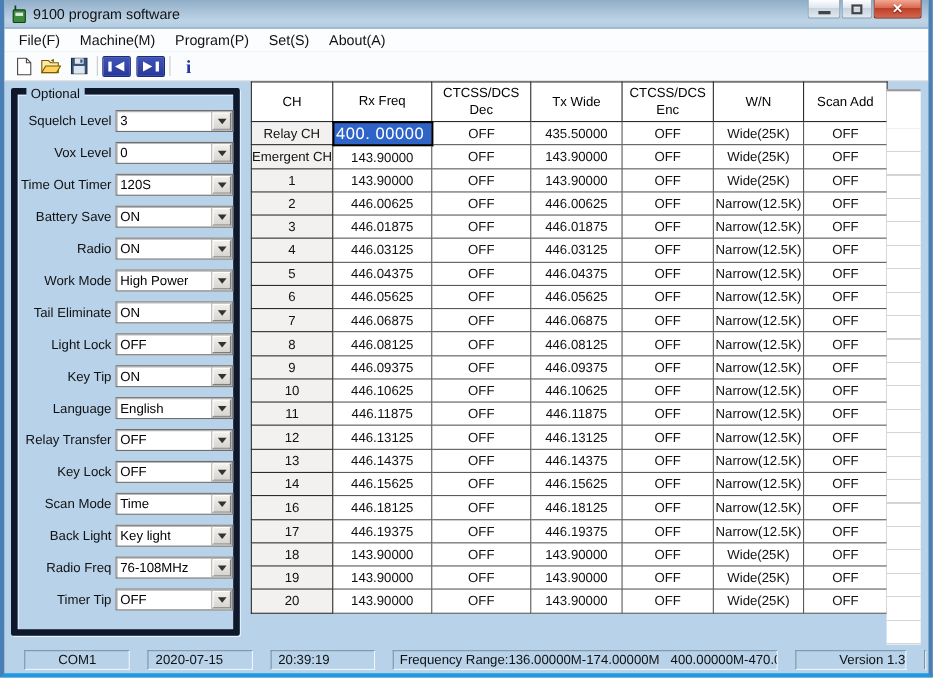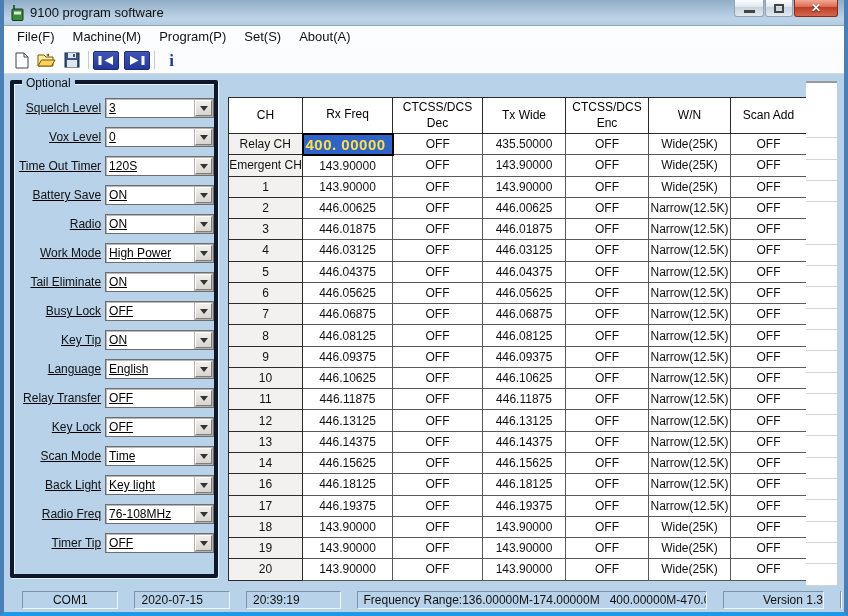--- a/index.html
+++ b/index.html
@@ -49,59 +49,58 @@
     background:linear-gradient(#4055b8,#26379b); display:flex; align-items:center; justify-content:center;
   }
   .info-i{ font-family:"Liberation Serif",serif; font-weight:bold; color:#20379e; font-size:17px; line-height:17px; }
 
   
   .client{ flex:1 1 auto; position:relative; background:#b7d2e9; }
 
   
   .groupbox{
     position:absolute; left:6px; top:6px; width:208px; height:498px;
-    border:4px solid #0f172a; box-shadow:1px 1px 0 #e9f2f9 inset, 1px 1px 0 #e9f2f9;
+    border:6px solid #0f172a; box-shadow:1px 1px 0 #e9f2f9 inset, 1px 1px 0 #e9f2f9;
     border-radius:2px;
-    text-decoration:underline;
   }
   .gb-title{
     position:absolute; top:-8px; left:8px; background:#b7d2e9; padding:0 4px; font-size:12px; color:#111;
   }
   .fields{ padding-top:14px; display:flex; flex-direction:column; gap:9px; }
   .field{ display:flex; align-items:center; height:20px; }
   .flabel{ width:88px; text-align:right; font-size:12px; color:#111; margin-right:4px; white-space:nowrap; }
   .combo{
     width:110px; height:20px; background:#fff; border:1px solid #6e6e6e;
     box-shadow:inset 1px 1px 0 #b9b9b9; display:flex; align-items:center; justify-content:space-between;
   }
   .cval{ font-size:12px; padding-left:3px; white-space:nowrap; overflow:hidden; }
   .cbtn{
     width:17px; height:16px; margin-right:1px; background:linear-gradient(#f2f0ed,#d8d4cf);
     border:1px solid; border-color:#fff #7d7d7d #7d7d7d #fff; outline:1px solid #b5b2ad;
     display:flex; align-items:center; justify-content:center;
   }
   .tri{ width:0; height:0; border-left:4px solid transparent; border-right:4px solid transparent; border-top:5px solid #333; }
 
   
-  .grid-wrap{ position:absolute; left:224px; top:23px; }
+  .grid-wrap{ position:absolute; left:224px; top:0; }
   table.grid{ border-collapse:collapse; table-layout:fixed; background:#fff; }
   .grid th{
     background:#fff; border:1px solid #2b2b2b; font-weight:normal; font-size:12px;
     white-space:pre-line; text-align:center; line-height:1.3; padding:1px;
   }
   .grid thead tr{ height:36px; }
   .grid tbody tr{ height:21.27px; }
   .grid td{
     border:1px solid #5a5a5a; font-size:12px; text-align:center;
     white-space:nowrap; overflow:hidden; color:#111; padding:0;
   }
   .grid td.c-ch{ background:#f2f1ef; border-color:#2b2b2b; }
   .grid td[data-state="selected"]{
-    background:#2e64c8; color:#fde047; font-size:15px; text-align:left;
-    padding-left:2px; border:2px solid #000; letter-spacing:.5px;font-weight:bold;
+    background:#2e64c8; color:#ffffff; font-size:15px; text-align:left;
+    padding-left:2px; border:2px solid #000; letter-spacing:.5px;
   }
 
   .ghost-col{ position:absolute; left:802px; top:7px; width:31px; height:505px; background:#fff; border-top:2px solid #9a9a9a; }
   .ghost-body{
     margin-top:34px; height:469px;
     background:repeating-linear-gradient(to bottom, transparent 0 20.3px, #d4d4d4 20.3px 21.3px);
   }
 
   
   .statusbar{ flex:0 0 24px; background:#b7d2e9; display:flex; align-items:center; padding:2px 2px 2px 2px; position:relative; }
@@ -259,21 +258,21 @@
           <div class="field">
             <span class="flabel">Tail Eliminate</span>
             <div class="combo">
               <span class="cval">ON</span>
               <span class="cbtn">
                 <i class="tri"></i>
               </span>
             </div>
           </div>
           <div class="field">
-            <span class="flabel">Busy Lock</span>
+            <span class="flabel">Light Lock</span>
             <div class="combo">
               <span class="cval">OFF</span>
               <span class="cbtn">
                 <i class="tri"></i>
               </span>
             </div>
           </div>
           <div class="field">
             <span class="flabel">Key Tip</span>
             <div class="combo">

